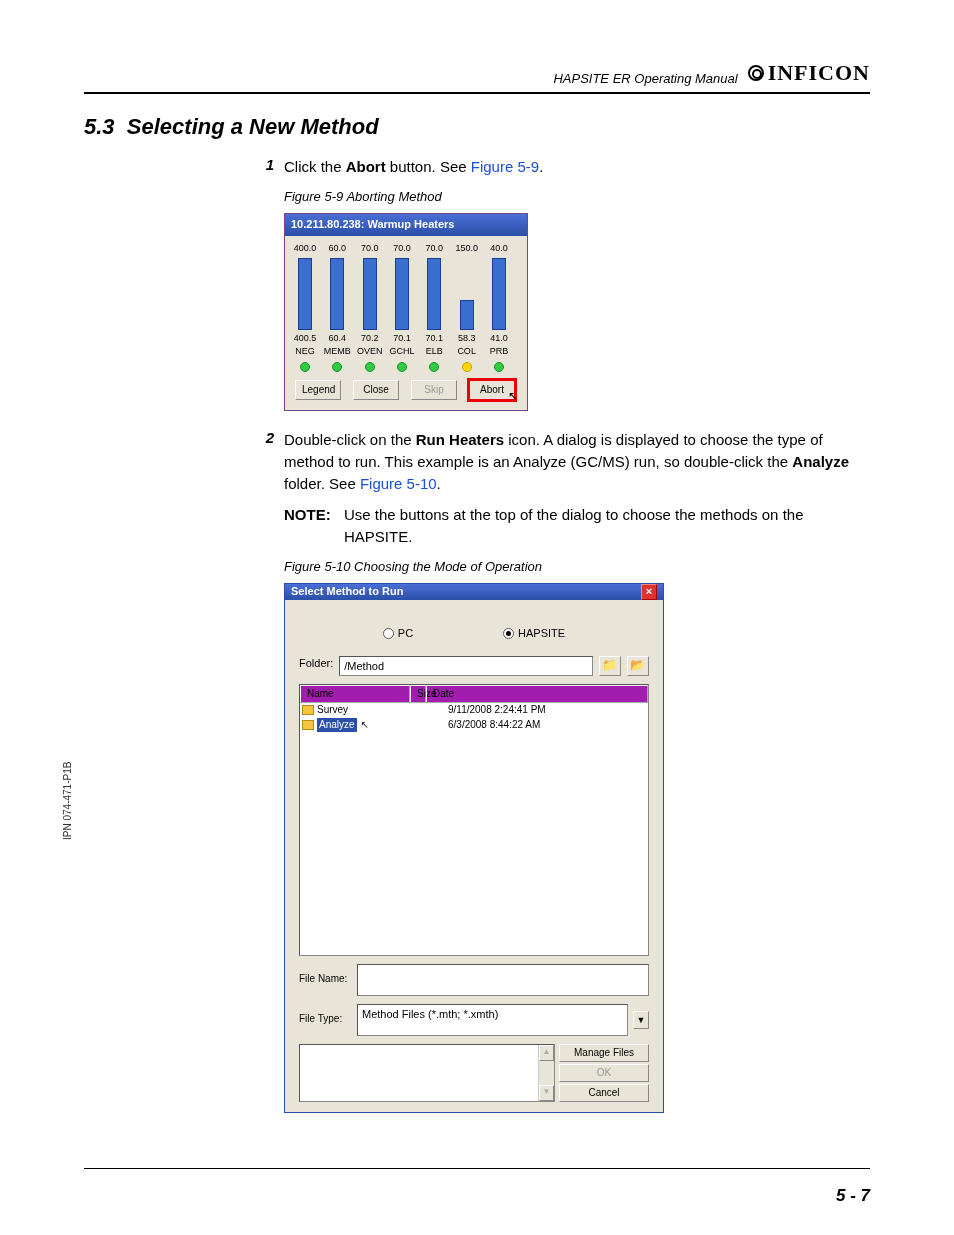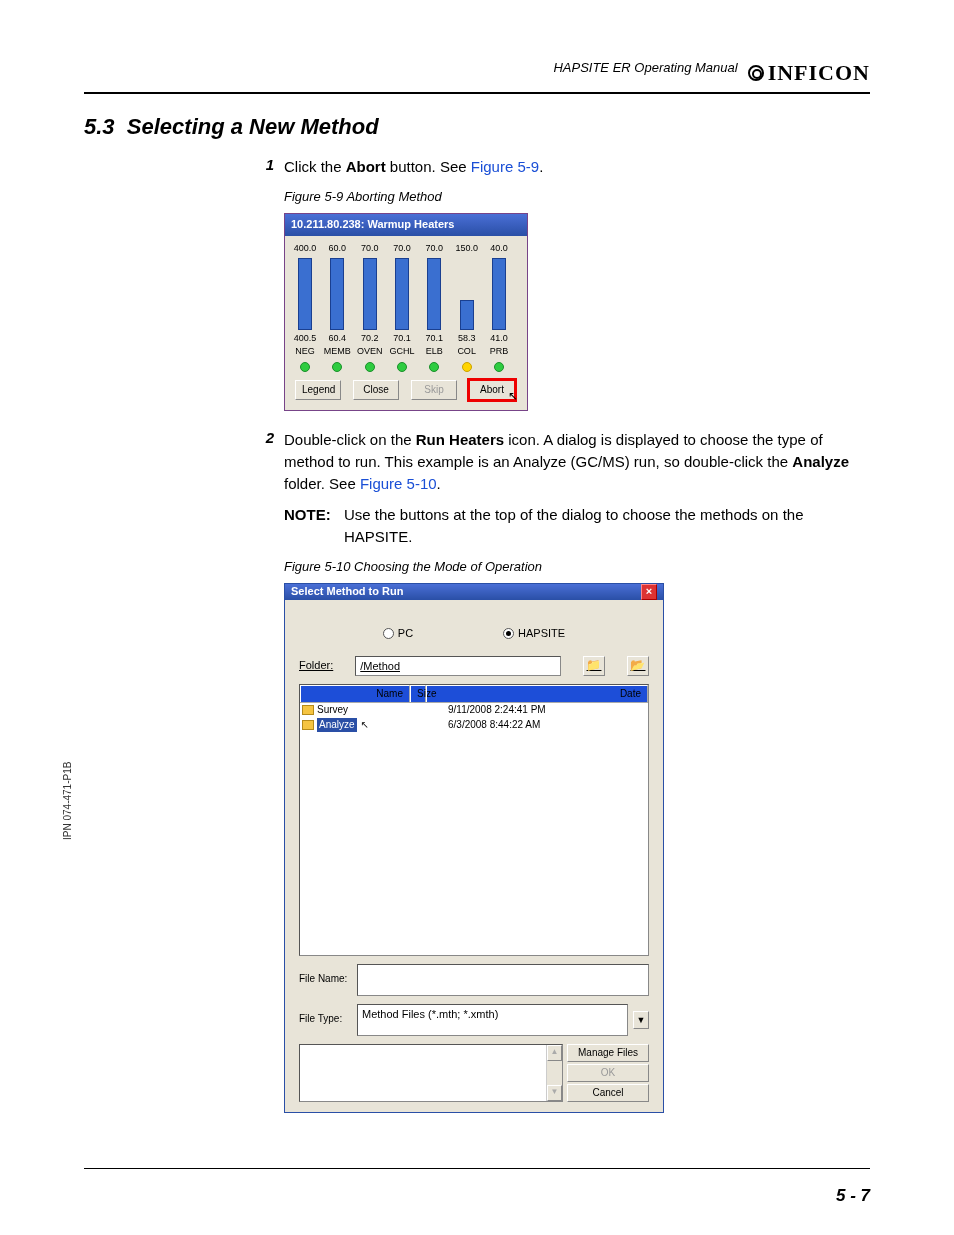--- a/index.html
+++ b/index.html
@@ -1,18 +1,18 @@
 <!DOCTYPE html>
 <html><head>
 <meta charset="utf-8">
 <style>
   * { box-sizing: border-box; margin: 0; padding: 0; }
   body { width: 954px; height: 1235px; background: #fff; font-family: Arial, Helvetica, sans-serif; position: relative; color: #000; }
   .page { position: absolute; left: 84px; top: 60px; width: 786px; }
-  .header-line { display: flex; align-items: flex-start; border-bottom: 2px solid #000; padding-bottom: 6px; margin-bottom: 20px; }
+  .header-line { display: flex; align-items: flex-end; border-bottom: 2px solid #000; padding-bottom: 6px; margin-bottom: 20px; }
   .header-title { font-style: italic; font-size: 13px; margin-left: auto; }
   .brand { display: flex; align-items: center; margin-left: 10px; font-family: "Times New Roman", serif; font-size: 22px; font-weight: bold; letter-spacing: 1px; }
   .brand-icon { width: 16px; height: 16px; border: 2px solid #000; border-radius: 50%; margin-right: 4px; display: inline-block; position: relative; }
   .brand-icon::after { content: ""; position: absolute; width: 6px; height: 6px; border: 2px solid #000; border-radius: 50%; left: 2px; top: 2px; }
   .section-title { font-style: italic; font-weight: bold; font-size: 22px; margin-bottom: 16px; }
   .step { display: flex; margin-bottom: 8px; }
   .step-num { width: 32px; text-align: right; font-style: italic; font-weight: bold; font-size: 15px; padding-right: 10px; }
   .step-body { flex: 1; font-size: 15px; line-height: 1.45; }
   .step-wrap { margin-left: 168px; width: 608px; }
   .b { font-weight: bold; }
@@ -43,47 +43,47 @@
   .cursor { position: absolute; right: -4px; bottom: -6px; font-size: 12px; }
 
   
   .fig510 { width: 380px; border: 1px solid #2a4fa6; background: #e8e4d8; font-family: Tahoma, "MS Sans Serif", sans-serif; font-size: 11px; position: relative; }
   .fig510-title { background: linear-gradient(#4a6fd6,#2a4fa6); color: #fff; padding: 0 6px; font-weight: bold; display: flex; align-items: center; }
   .close-x { margin-left: auto; background: #d33; color: #fff; width: 16px; height: 16px; border: 1px solid #a00; border-top-color: #f88; border-left-color: #f88; text-align: center; line-height: 13px; font-size: 11px; font-weight: bold; }
   .fig510-top { padding: 10px 20px 4px; display: flex; gap: 90px; font-size: 11px; justify-content: center; }
   .radio { display: inline-flex; align-items: center; gap: 4px; margin-top: 16px; }
   .radio-dot { width: 11px; height: 11px; border: 1px solid #555; border-radius: 50%; background: #fff; position: relative; }
   .radio-dot.sel::after { content: ""; position: absolute; left: 2px; top: 2px; width: 5px; height: 5px; border-radius: 50%; background: #000; }
-  .fig510-folder { padding: 10px 14px 4px; display: flex; align-items: center; gap: 22px; text-decoration: underline; }
+  .fig510-folder { padding: 10px 14px 4px; display: flex; align-items: flex-start; gap: 6px; }
   .folder-input { flex: 1; background: #fff; border: 1px solid #888; border-top-color: #555; border-left-color: #555; padding: 2px 4px; height: 20px; font-size: 11px; }
   .tool-btn { width: 22px; height: 20px; background: #e8e4d8; border: 1px solid #888; border-top-color: #fff; border-left-color: #fff; display: inline-flex; align-items: center; justify-content: center; font-size: 12px; }
   .fig510-inner { margin: 4px 14px; border: 1px solid #888; border-top-color: #555; border-left-color: #555; background: #fff; }
   .fig510-list { height: 270px; overflow: hidden; }
-  .list-head { display: flex; background: #1d4ed8; border-bottom: 1px solid #aaa; font-size: 10px; text-align: right; }
+  .list-head { display: flex; background: #a21caf; border-bottom: 1px solid #aaa; font-size: 10px; }
   .list-head div { border-right: 1px solid #aaa; border-top: 1px solid #fff; border-left: 1px solid #fff; padding: 1px 6px; }
   .lh-name { width: 110px; }
   .lh-size { width: 16px; }
   .lh-date { flex: 1; }
   .list-row { display: flex; font-size: 10px; padding: 0 2px; }
   .list-row .lr-name { width: 110px; display: flex; align-items: center; gap: 3px; }
   .list-row .lr-size { width: 36px; }
   .list-row .lr-date { flex: 1; }
   .folder-icon { width: 12px; height: 10px; background: #f5c441; border: 1px solid #b58a1a; display: inline-block; }
   .sel-row .lr-name span.label { background: #2a4fa6; color: #fff; padding: 0 2px; }
   .row-cursor { font-size: 10px; margin-left: 1px; }
   .fig510-field { padding: 4px 14px; display: flex; align-items: center; gap: 6px; }
   .fig510-field label { width: 52px; font-size: 10px; }
   .fig510-field .folder-input { height: 32px; }
   .drop-arrow { width: 16px; height: 18px; background: #e8e4d8; border: 1px solid #888; border-top-color: #fff; border-left-color: #fff; text-align: center; font-size: 9px; line-height: 16px; margin-left: -1px; }
   .fig510-bottom { display: flex; padding: 4px 14px 10px; gap: 4px; }
   .msg-box { flex: 1; height: 58px; background: #fff; border: 1px solid #888; border-top-color: #555; border-left-color: #555; position: relative; }
   .scroll-stub { position: absolute; right: 0; top: 0; bottom: 0; width: 16px; background: #e8e4d8; border-left: 1px solid #ccc; }
   .scroll-btn { height: 16px; background: #e8e4d8; border: 1px solid #888; border-top-color: #fff; border-left-color: #fff; text-align: center; font-size: 8px; color: #aaa; }
   .right-btns { display: flex; flex-direction: column; gap: 2px; }
-  .dlg-btn { width: 82px; height: 18px; background: #e8e4d8; border: 1px solid #888; border-top-color: #fff; border-left-color: #fff; font-size: 10px; text-align: center; line-height: 15px; }
+  .dlg-btn { width: 90px; height: 18px; background: #e8e4d8; border: 1px solid #888; border-top-color: #fff; border-left-color: #fff; font-size: 10px; text-align: center; line-height: 15px; }
   .dlg-btn.disabled { color: #999; }
 
   .side-text { position: absolute; left: 62px; top: 840px; transform: rotate(-90deg); transform-origin: left top; font-size: 10px; color: #333; }
   .footer-line { position: absolute; left: 84px; top: 1168px; width: 786px; border-top: 1px solid #000; }
   .page-num { position: absolute; right: 84px; top: 1186px; font-style: italic; font-weight: bold; font-size: 17px; }
 </style>
 </head>
 <body>
 
 <div class="page">

